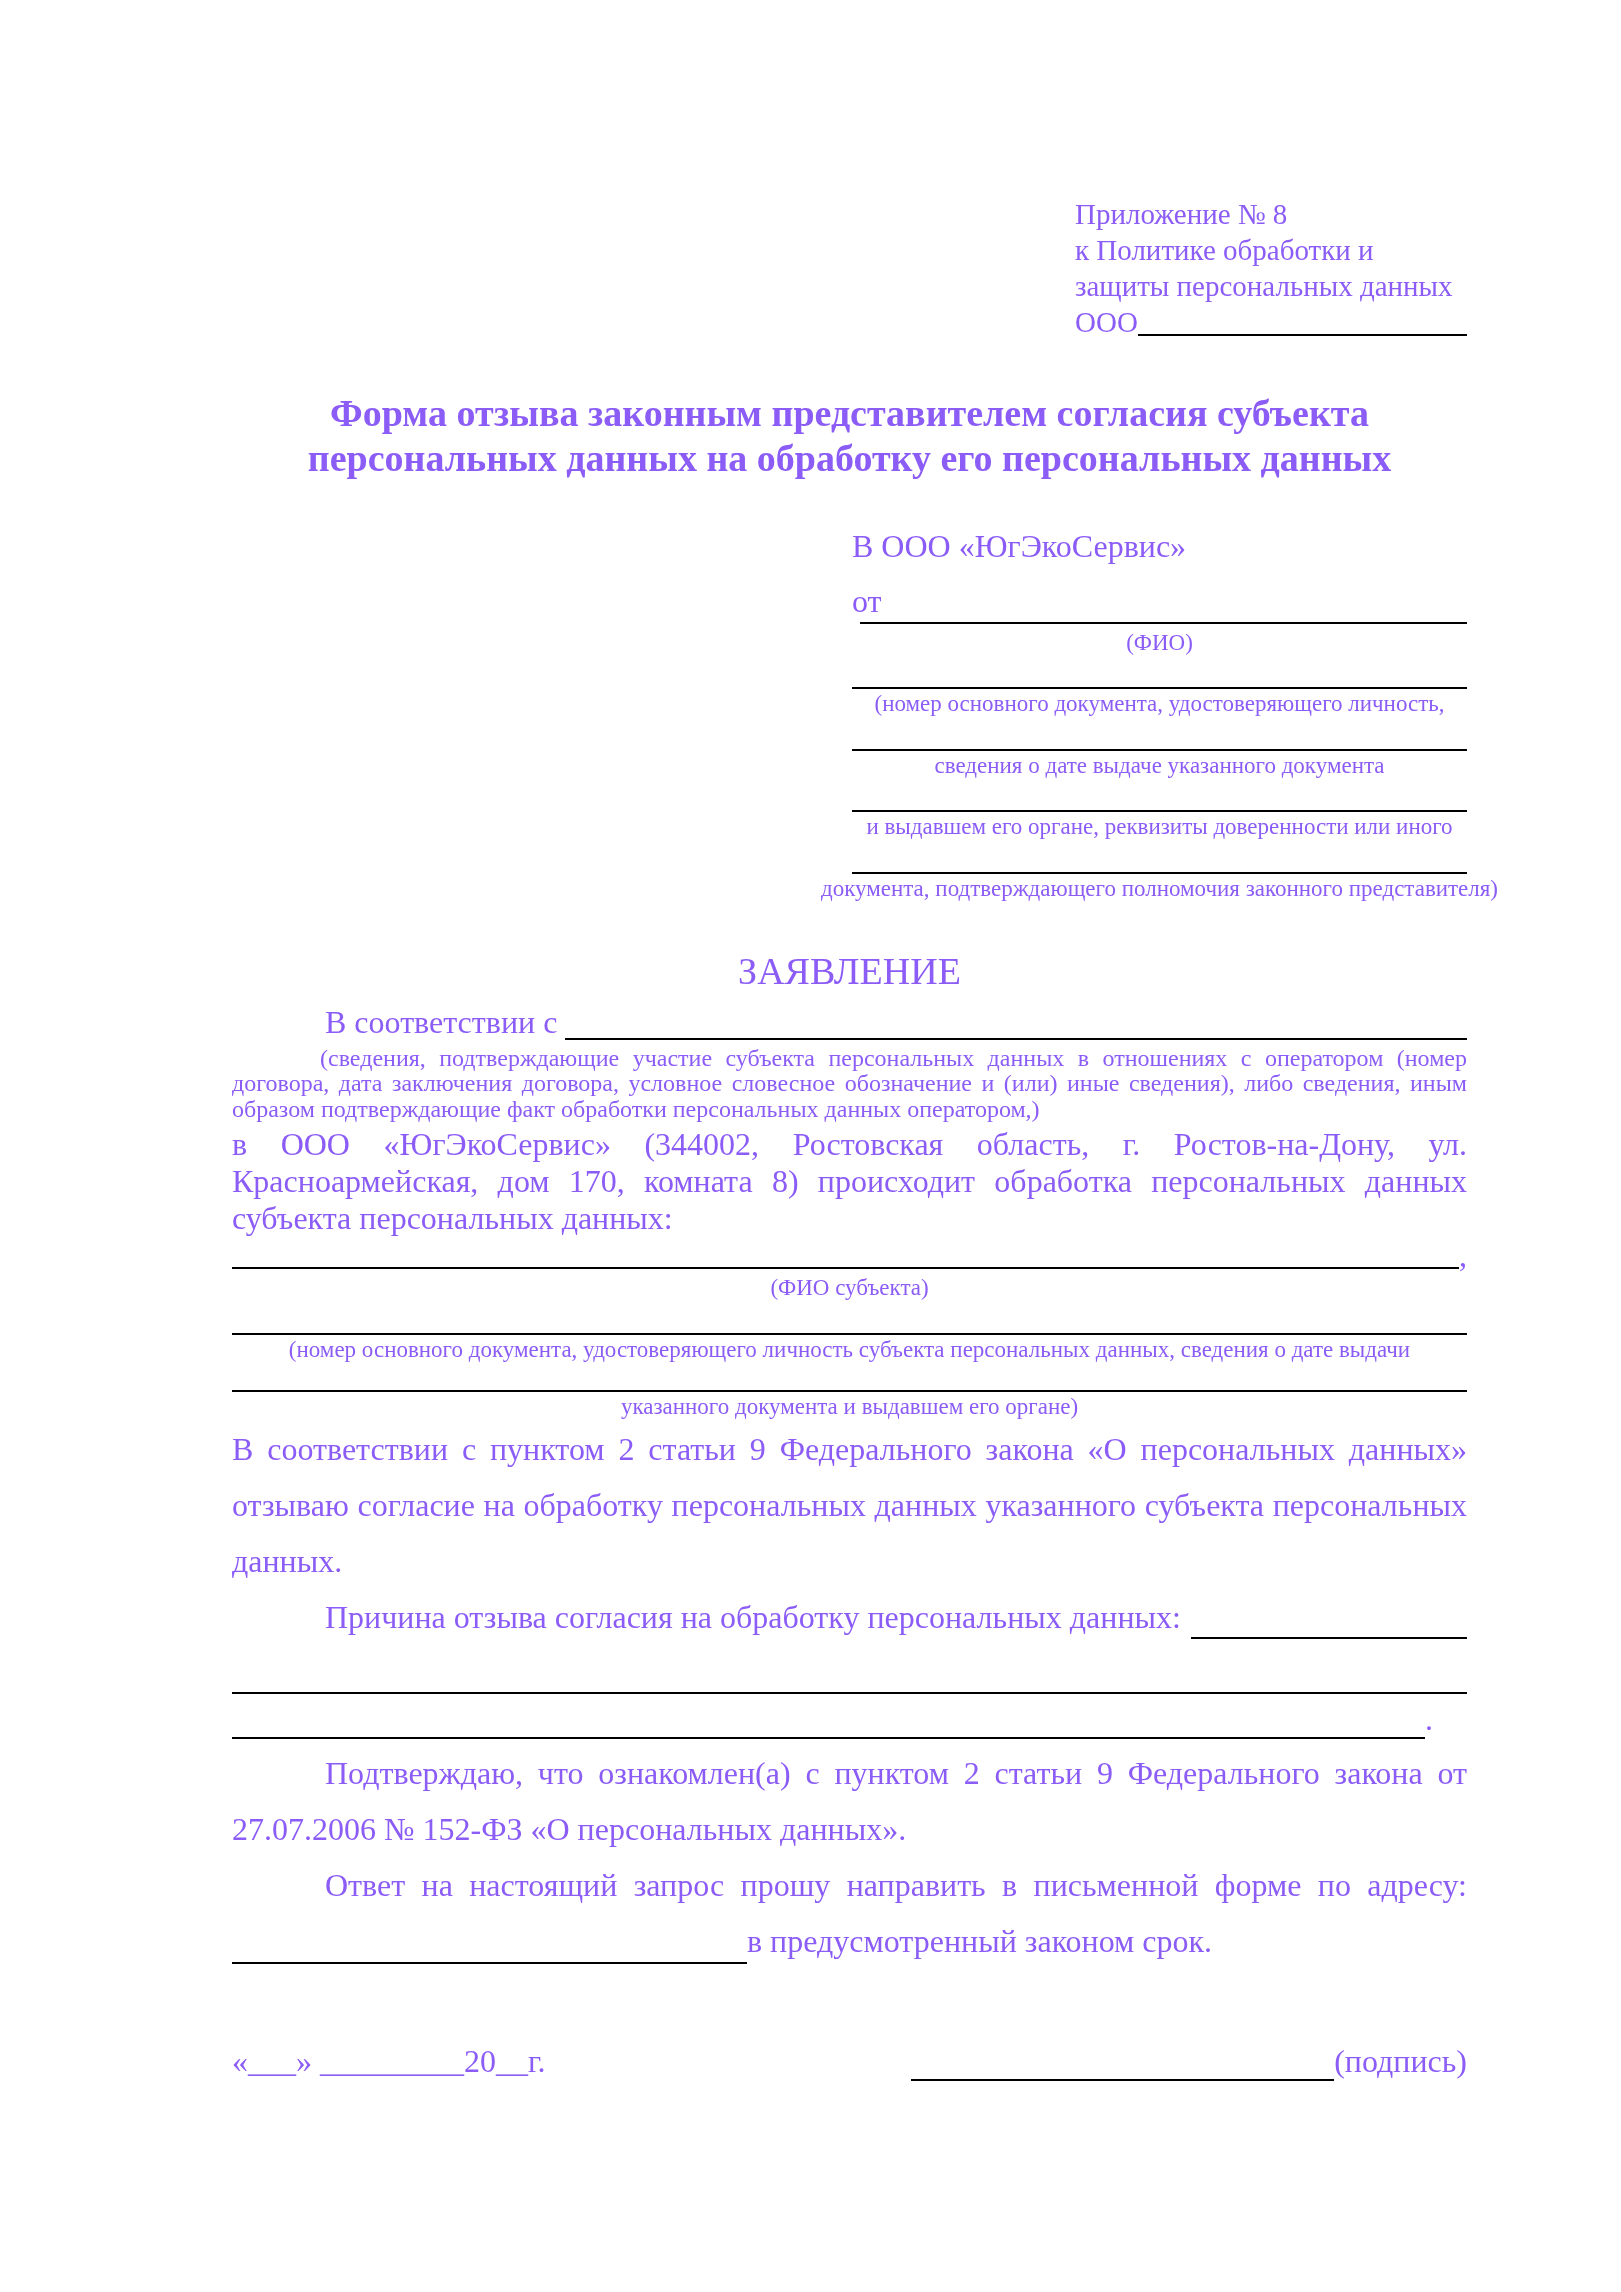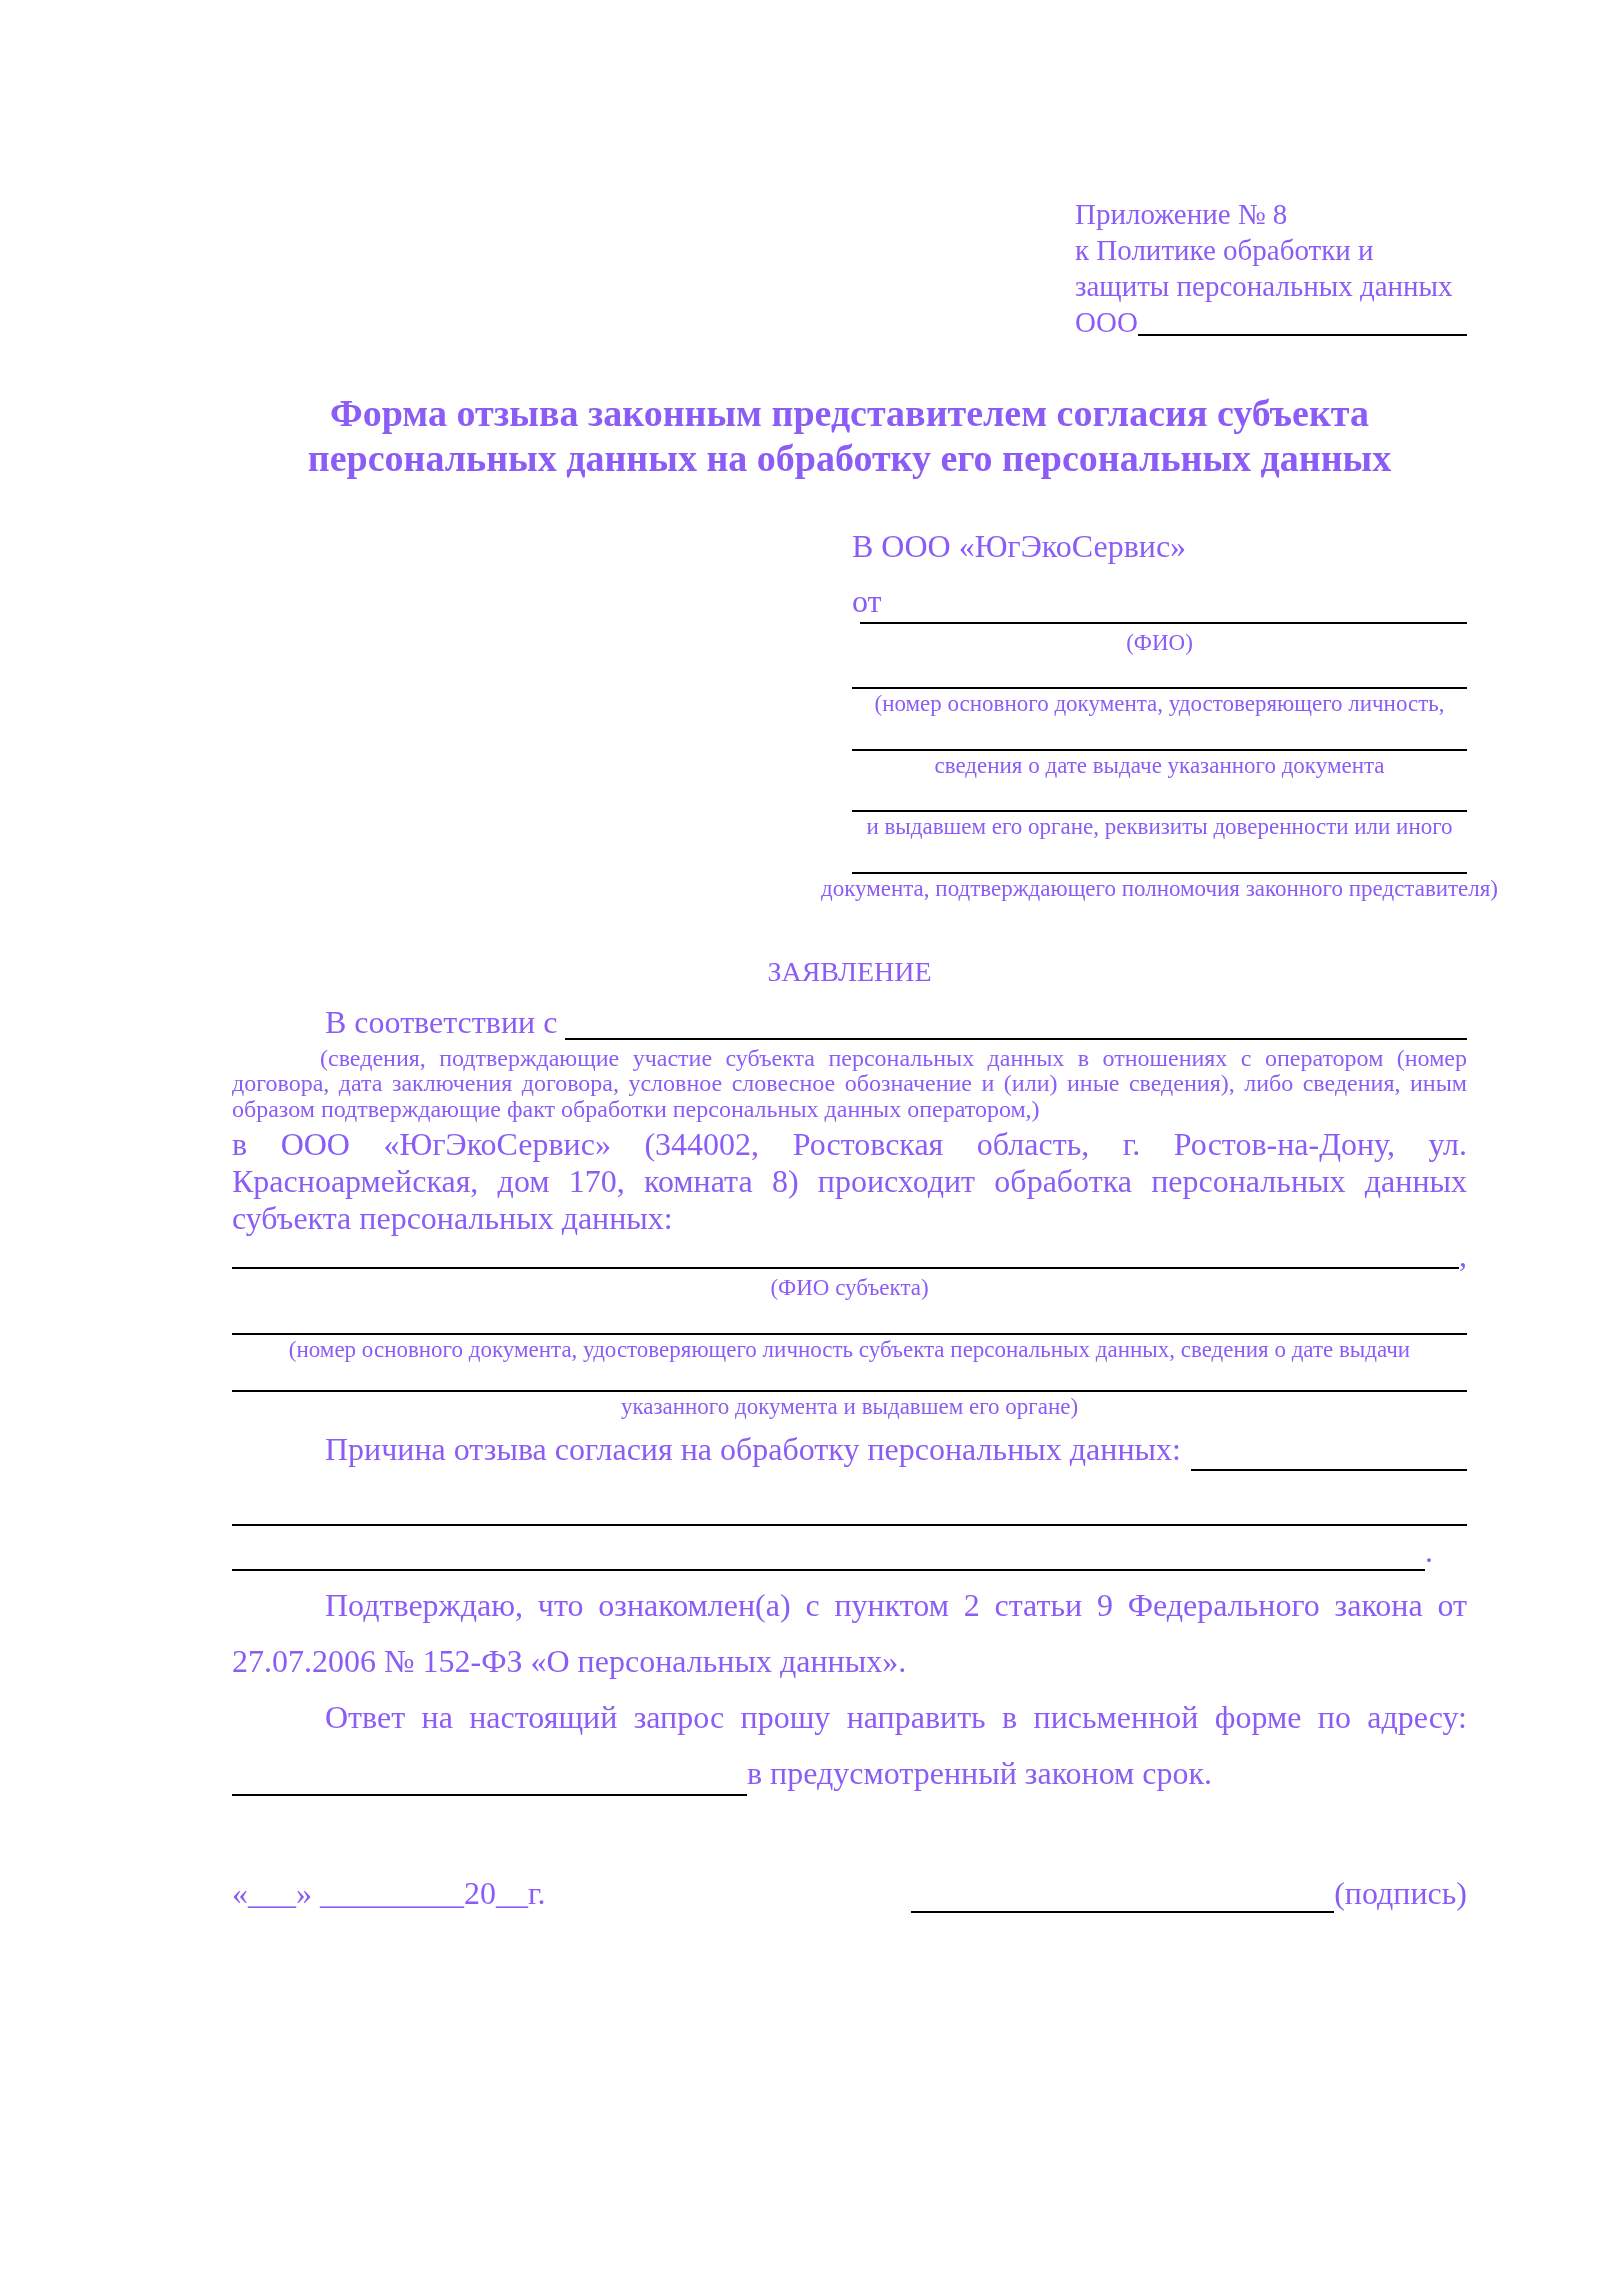--- a/index.html
+++ b/index.html
@@ -39,21 +39,21 @@
   .cap {
     margin-top: 2px;
     font-size: 23px;
     line-height: 26.5px;
     display: flex;
     justify-content: center;
   }
   .cap span { white-space: nowrap; }
   .rule { height: 33px; border-bottom: 2.9px solid #000; }
   
-  .stmt-head { margin-top: 49px; font-size: 28px; line-height: 41px; text-align: center; }
+  .stmt-head { margin-top: 49px; font-size: 38px; line-height: 41px; text-align: center; }
   .accord { display: flex; line-height: 44px; margin-top: 7.8px; padding-left: 93px; }
   .accord .fill { flex: 1; margin-left: 7.8px; margin-bottom: 3.9px; }
   .note { font-size: 24px; line-height: 25.5px; text-align: justify; text-indent: 88px; margin-top: 2px; }
   .oper { line-height: 37px; text-align: justify; margin-top: 3.9px; }
   .fio-row { display: flex; line-height: 36px; }
   .fio-row .fill { flex: 1; margin-bottom: 3.9px; }
   .rule-doc1 { height: 33px; }
   .rule-doc2 { height: 29px; }
   .withdraw { line-height: 56px; text-align: justify; }
   .reason-row { display: flex; line-height: 56px; padding-left: 93px; }
@@ -154,20 +154,21 @@
         <span>(номер основного документа, удостоверяющего личность субъекта персональных данных, сведения о дате выдачи</span>
       </div>
   </div>
   <div>
     <div class="rule rule-doc2"></div>
     <div class="cap">
         <span>указанного документа и выдавшем его органе)</span>
       </div>
   </div>
 
+  <div class="withdraw">В соответствии с пунктом 2 статьи 9 Федерального закона «О персональных данных» отзываю согласие на обработку персональных данных указанного субъекта персональных данных.</div>
 
   <div class="reason-row">
     <span>Причина отзыва согласия на обработку персональных данных:</span>
     <span class="fill"></span>
   </div>
   <div class="blank1"></div>
   <div class="blank2-row">
     <span class="fill"></span>
     <span>.</span>
   </div>

